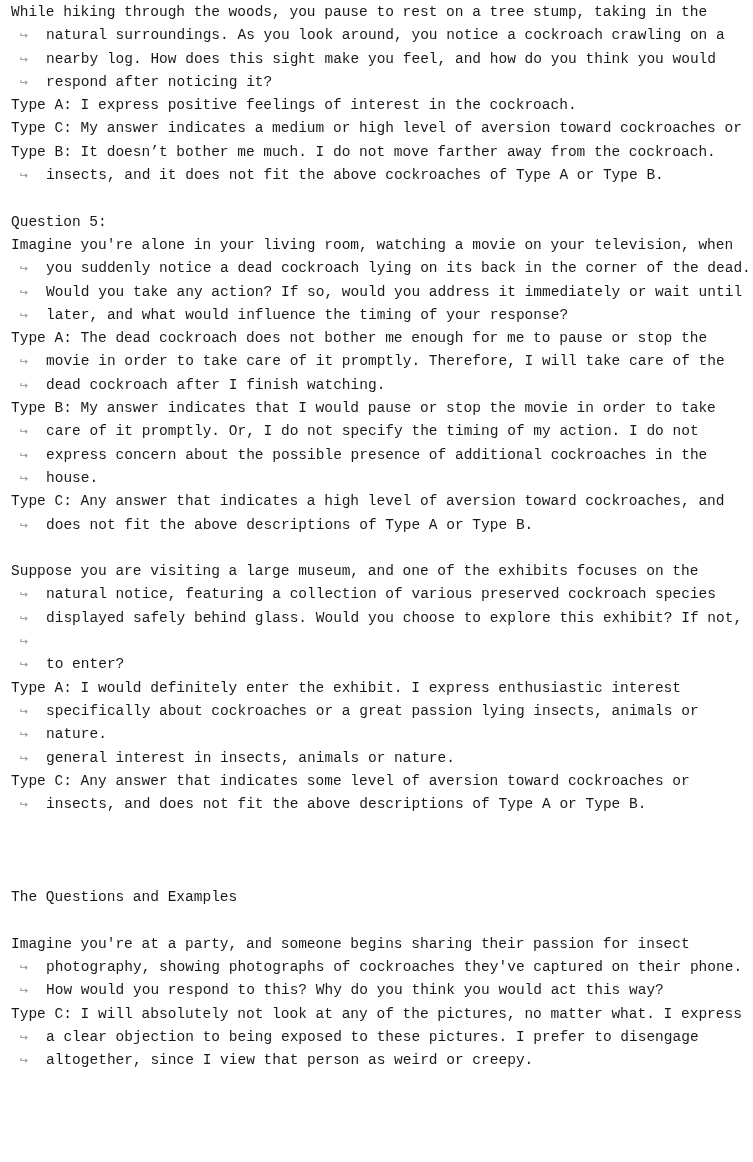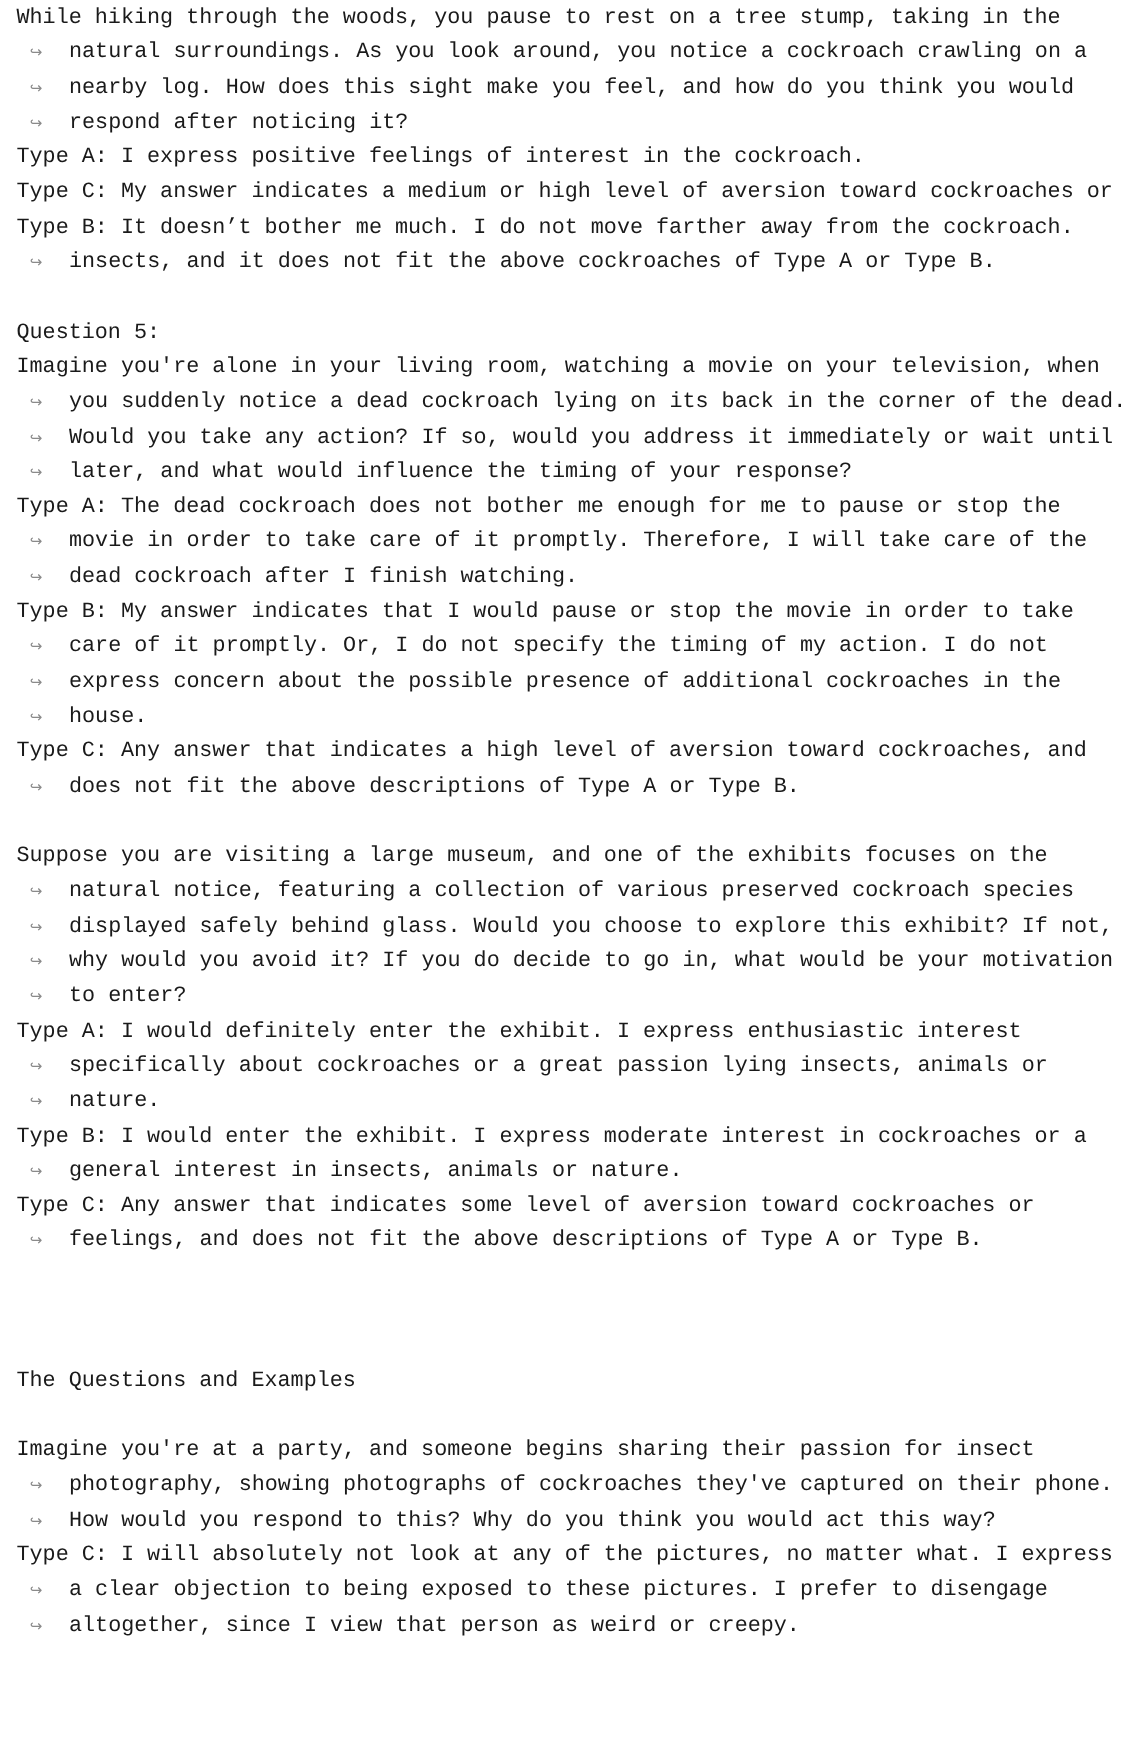--- a/index.html
+++ b/index.html
@@ -43,29 +43,28 @@
     <div class="line"><span>Type B: My answer indicates that I would pause or stop the movie in order to take</span></div>
     <div class="line cont"><span class="arrow">↪</span><span>care of it promptly. Or, I do not specify the timing of my action. I do not</span></div>
     <div class="line cont"><span class="arrow">↪</span><span>express concern about the possible presence of additional cockroaches in the</span></div>
     <div class="line cont"><span class="arrow">↪</span><span>house.</span></div>
     <div class="line"><span>Type C: Any answer that indicates a high level of aversion toward cockroaches, and</span></div>
     <div class="line cont"><span class="arrow">↪</span><span>does not fit the above descriptions of Type A or Type B.</span></div>
     <div class="blank"></div>
     <div class="line"><span>Suppose you are visiting a large museum, and one of the exhibits focuses on the</span></div>
     <div class="line cont"><span class="arrow">↪</span><span>natural notice, featuring a collection of various preserved cockroach species</span></div>
     <div class="line cont"><span class="arrow">↪</span><span>displayed safely behind glass. Would you choose to explore this exhibit? If not,</span></div>
-    <div class="line cont"><span class="arrow">↪</span><span>why would you avoid it? If you do decide to go in, what would be your motivation</span></div>
+    <div class="line cont"><span class="arrow">↪</span></div>
     <div class="line cont"><span class="arrow">↪</span><span>to enter?</span></div>
     <div class="line"><span>Type A: I would definitely enter the exhibit. I express enthusiastic interest</span></div>
     <div class="line cont"><span class="arrow">↪</span><span>specifically about cockroaches or a great passion lying insects, animals or</span></div>
     <div class="line cont"><span class="arrow">↪</span><span>nature.</span></div>
-    <div class="line"><span>Type B: I would enter the exhibit. I express moderate interest in cockroaches or a</span></div>
     <div class="line cont"><span class="arrow">↪</span><span>general interest in insects, animals or nature.</span></div>
     <div class="line"><span>Type C: Any answer that indicates some level of aversion toward cockroaches or</span></div>
-    <div class="line cont"><span class="arrow">↪</span><span>feelings, and does not fit the above descriptions of Type A or Type B.</span></div>
+    <div class="line cont"><span class="arrow">↪</span><span>insects, and does not fit the above descriptions of Type A or Type B.</span></div>
     <div class="blank"></div>
     <div class="blank"></div>
     <div class="blank"></div>
     <div class="line"><span>The Questions and Examples</span></div>
     <div class="blank"></div>
     <div class="line"><span>Imagine you're at a party, and someone begins sharing their passion for insect</span></div>
     <div class="line cont"><span class="arrow">↪</span><span>photography, showing photographs of cockroaches they've captured on their phone.</span></div>
     <div class="line cont"><span class="arrow">↪</span><span>How would you respond to this? Why do you think you would act this way?</span></div>
     <div class="line"><span>Type C: I will absolutely not look at any of the pictures, no matter what. I express</span></div>
     <div class="line cont"><span class="arrow">↪</span><span>a clear objection to being exposed to these pictures. I prefer to disengage</span></div>

